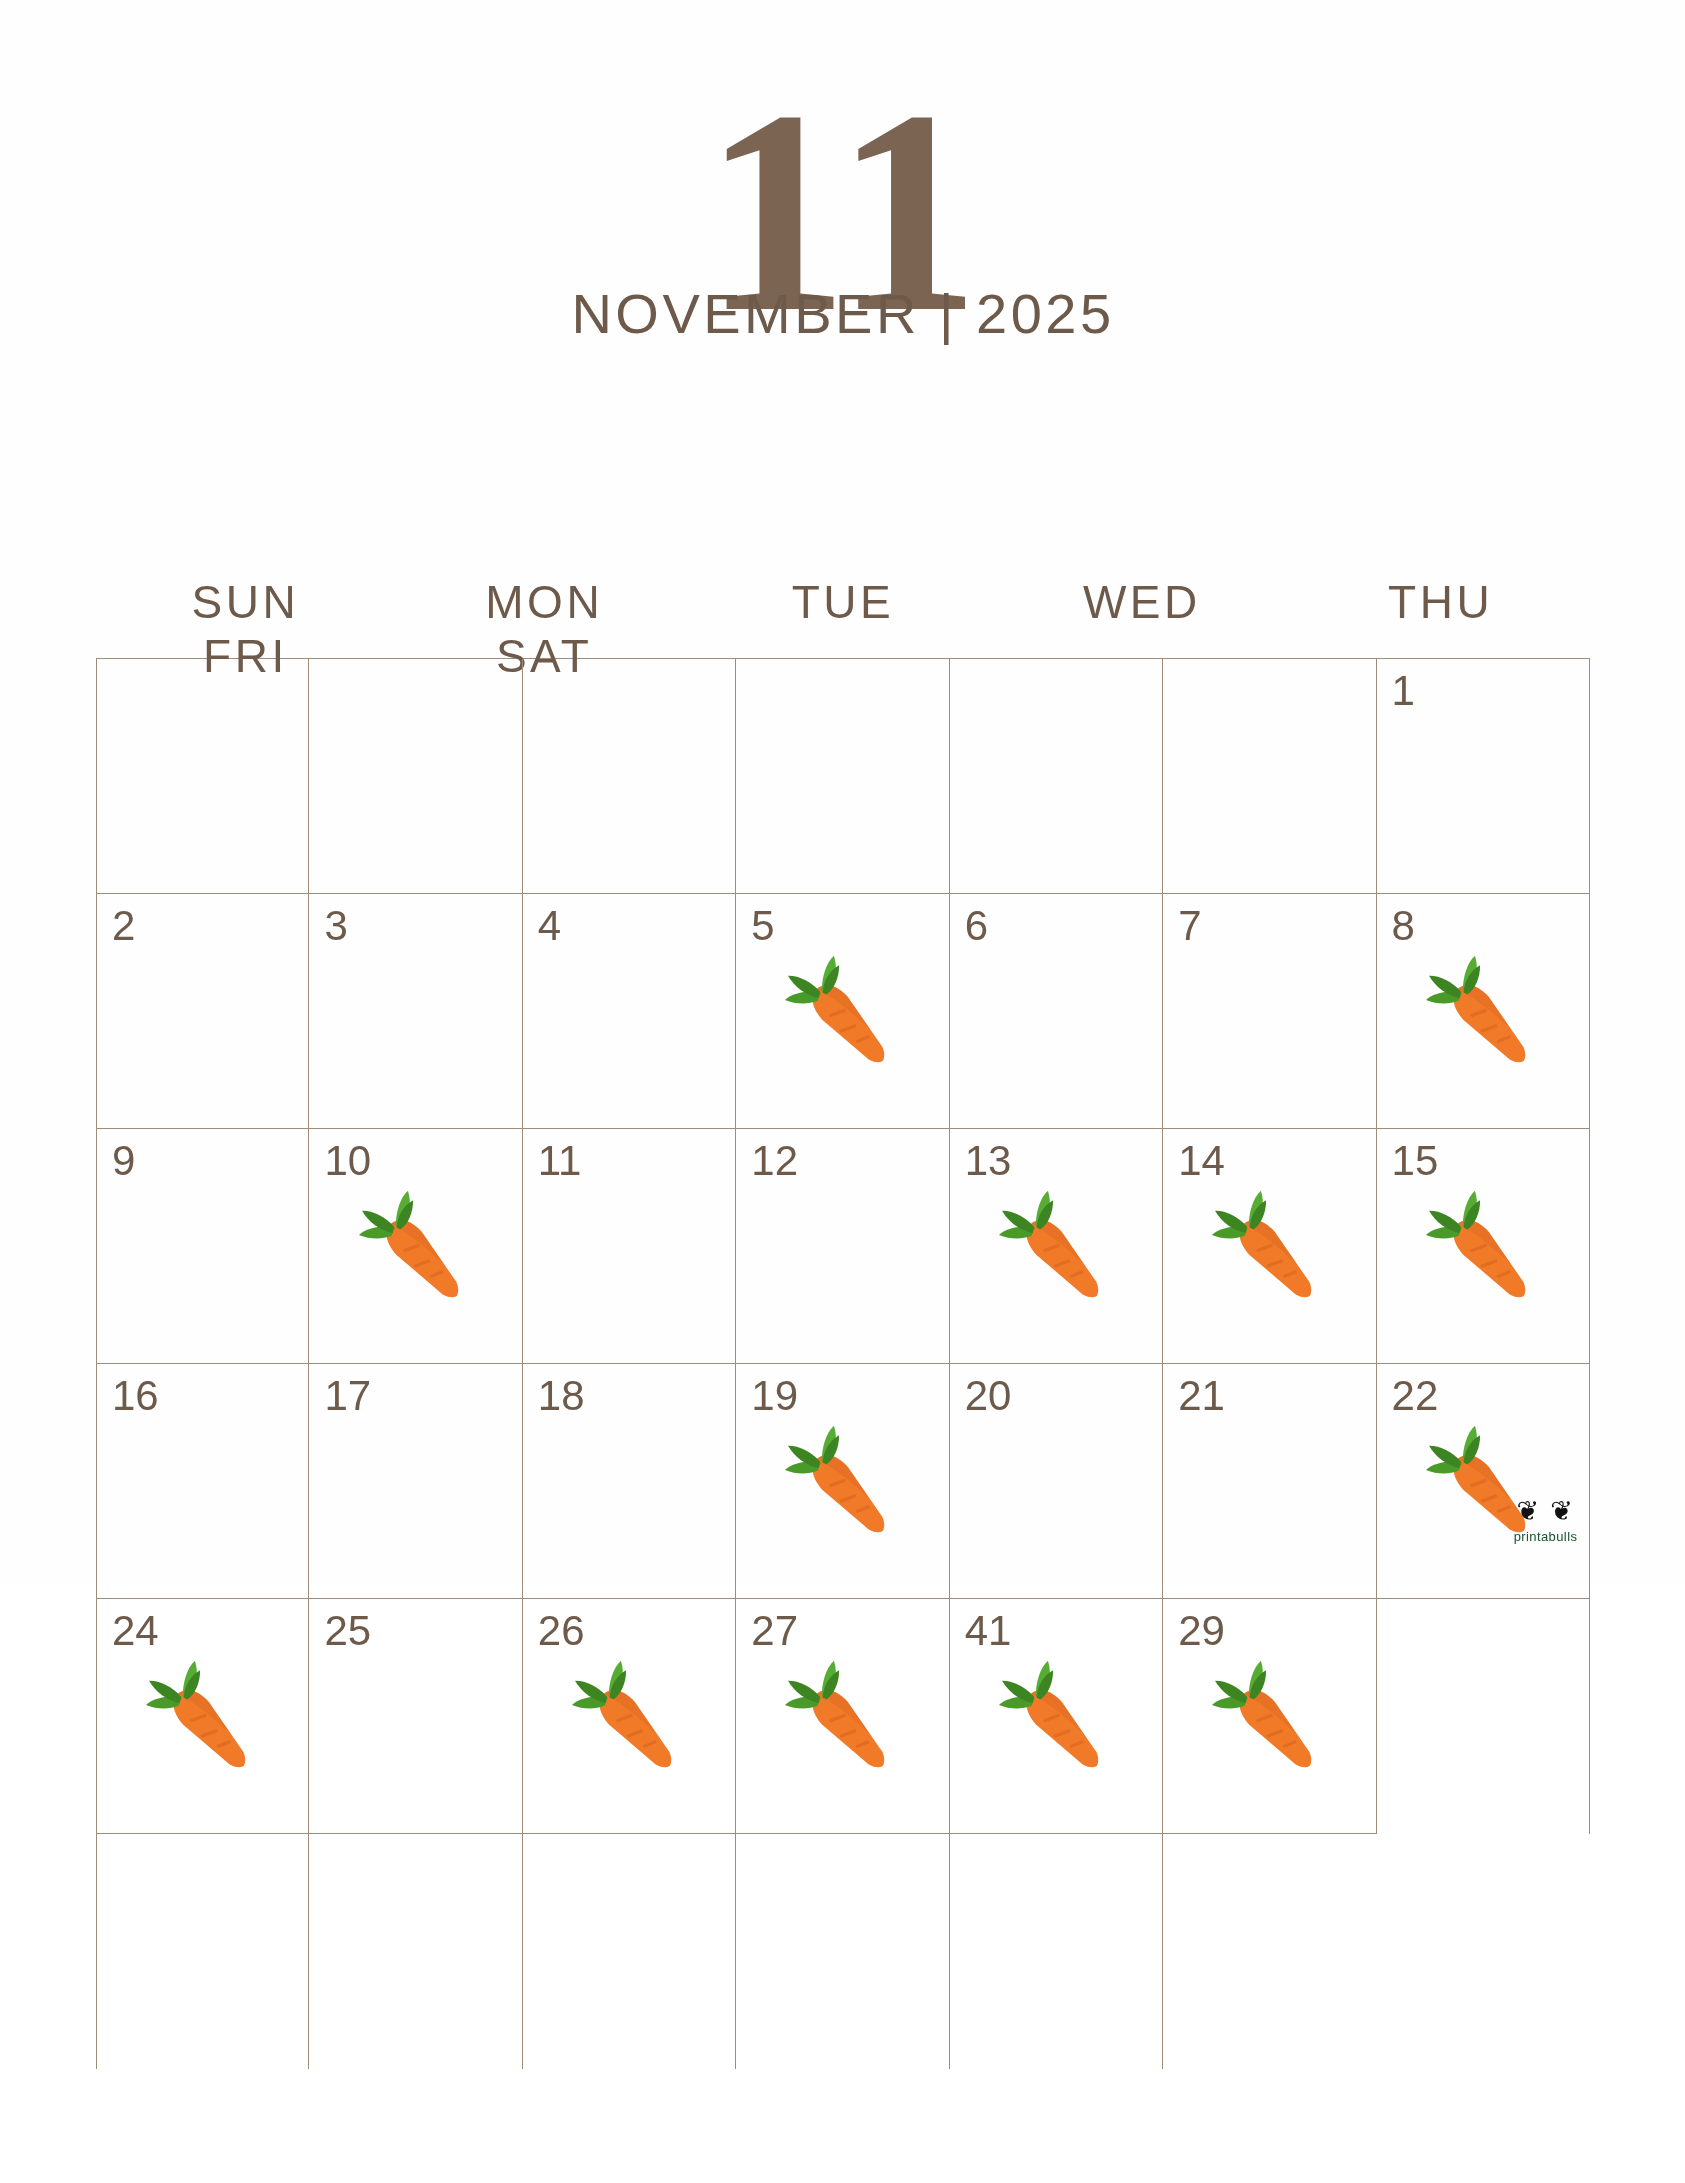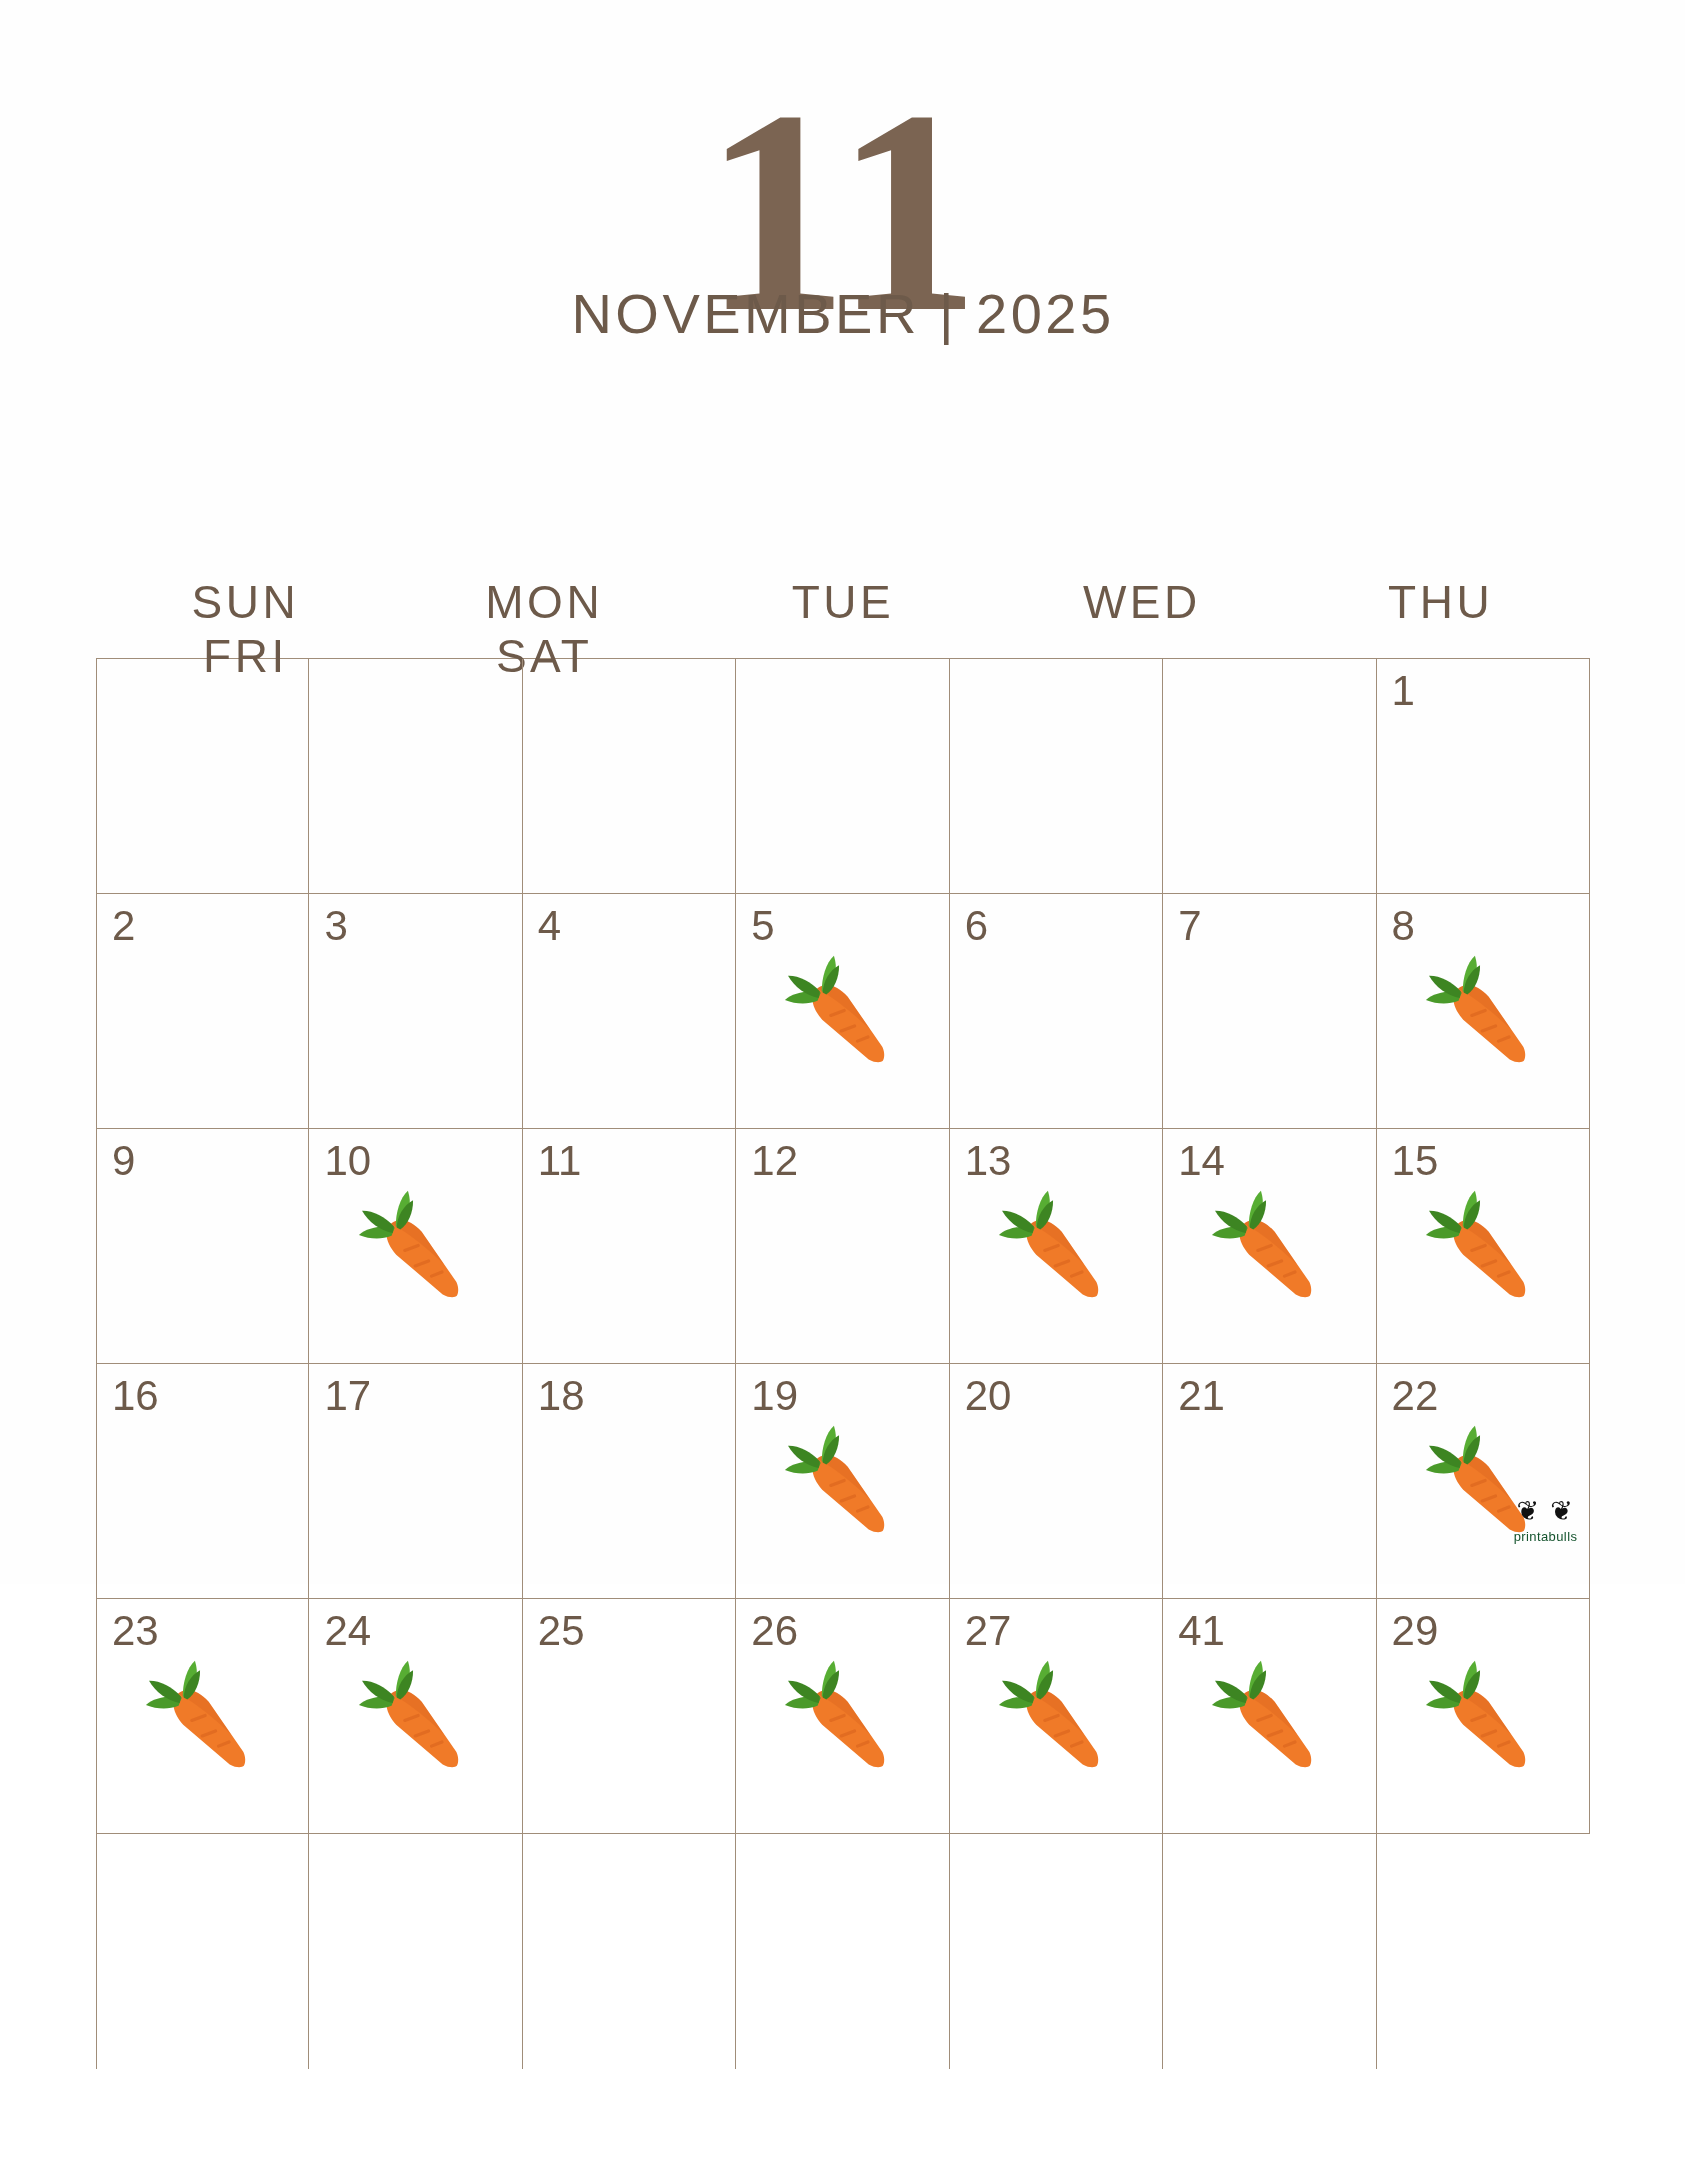--- a/index.html
+++ b/index.html
@@ -333,36 +333,20 @@
                 <path d="M44 44 L54 48 M42 58 L52 62 M46 72 L54 75" stroke="#d8621c" stroke-width="2.4" stroke-linecap="round" fill="none" opacity="0.6"></path>
                 <path d="M50 26 C44 18 34 12 26 12 C30 20 36 26 44 29 Z" fill="#4a9a2a"></path>
                 <path d="M50 25 C50 15 46 5 40 0 C38 10 40 20 46 28 Z" fill="#3d8522"></path>
                 <path d="M51 26 C58 18 68 12 76 12 C72 21 64 27 55 29 Z" fill="#57ad33"></path>
                 <path d="M51 27 C57 21 66 18 74 20 C68 27 59 31 52 30 Z" fill="#3d8522"></path>
               </g>
             </svg>
           </div>
         </div>
         <div class="cell">
-          <div class="daynum">23</div>
-          <div class="carrot">
-            <svg viewBox="0 0 100 100" xmlns="http://www.w3.org/2000/svg">
-              <g transform="rotate(-42 50 50)">
-                <path d="M50 22 C58 22 63 30 63 42 L57 88 C55 94 51 96 50 96 C49 96 45 94 43 88 L37 42 C37 30 42 22 50 22 Z" fill="#f07a28"></path>
-                <path d="M50 22 C58 22 63 30 63 42 L59 72 C58 60 56 40 50 22 Z" fill="#d8621c" opacity="0.35"></path>
-                <path d="M44 44 L54 48 M42 58 L52 62 M46 72 L54 75" stroke="#d8621c" stroke-width="2.4" stroke-linecap="round" fill="none" opacity="0.6"></path>
-                <path d="M50 26 C44 18 34 12 26 12 C30 20 36 26 44 29 Z" fill="#4a9a2a"></path>
-                <path d="M50 25 C50 15 46 5 40 0 C38 10 40 20 46 28 Z" fill="#3d8522"></path>
-                <path d="M51 26 C58 18 68 12 76 12 C72 21 64 27 55 29 Z" fill="#57ad33"></path>
-                <path d="M51 27 C57 21 66 18 74 20 C68 27 59 31 52 30 Z" fill="#3d8522"></path>
-              </g>
-            </svg>
-          </div>
-        </div>
-        <div class="cell">
           <div class="daynum">24</div>
           <div class="carrot">
             <svg viewBox="0 0 100 100" xmlns="http://www.w3.org/2000/svg">
               <g transform="rotate(-42 50 50)">
                 <path d="M50 22 C58 22 63 30 63 42 L57 88 C55 94 51 96 50 96 C49 96 45 94 43 88 L37 42 C37 30 42 22 50 22 Z" fill="#f07a28"></path>
                 <path d="M50 22 C58 22 63 30 63 42 L59 72 C58 60 56 40 50 22 Z" fill="#d8621c" opacity="0.35"></path>
                 <path d="M44 44 L54 48 M42 58 L52 62 M46 72 L54 75" stroke="#d8621c" stroke-width="2.4" stroke-linecap="round" fill="none" opacity="0.6"></path>
                 <path d="M50 26 C44 18 34 12 26 12 C30 20 36 26 44 29 Z" fill="#4a9a2a"></path>
                 <path d="M50 25 C50 15 46 5 40 0 C38 10 40 20 46 28 Z" fill="#3d8522"></path>
                 <path d="M51 26 C58 18 68 12 76 12 C72 21 64 27 55 29 Z" fill="#57ad33"></path>

